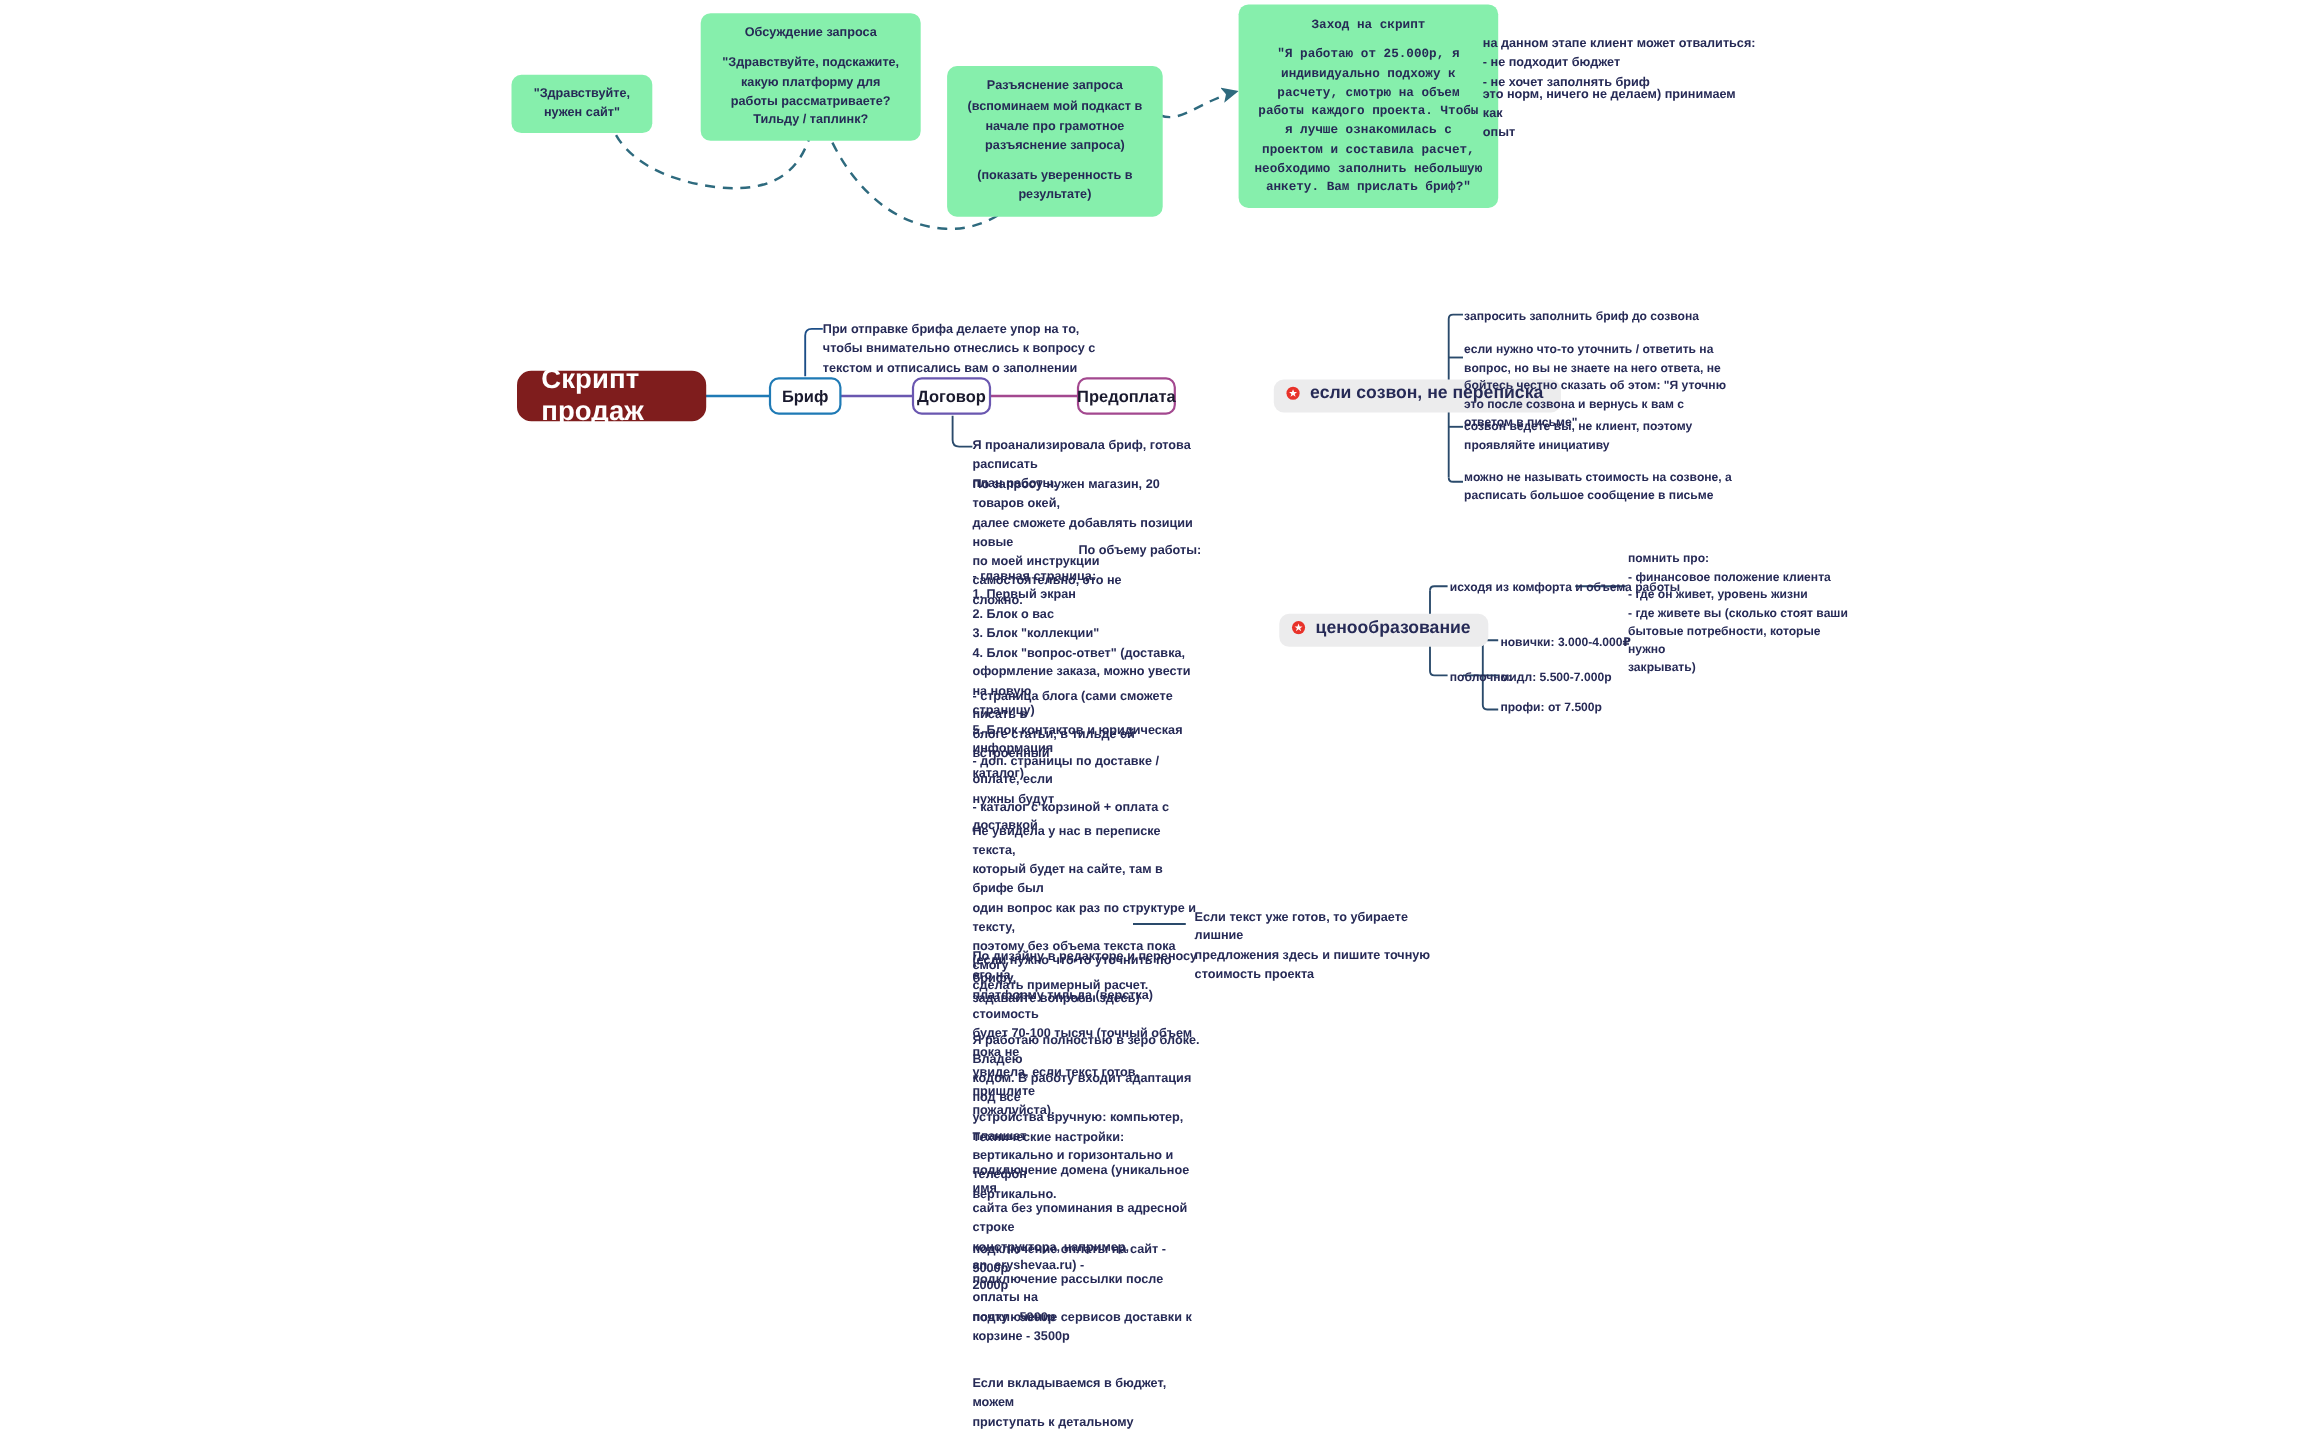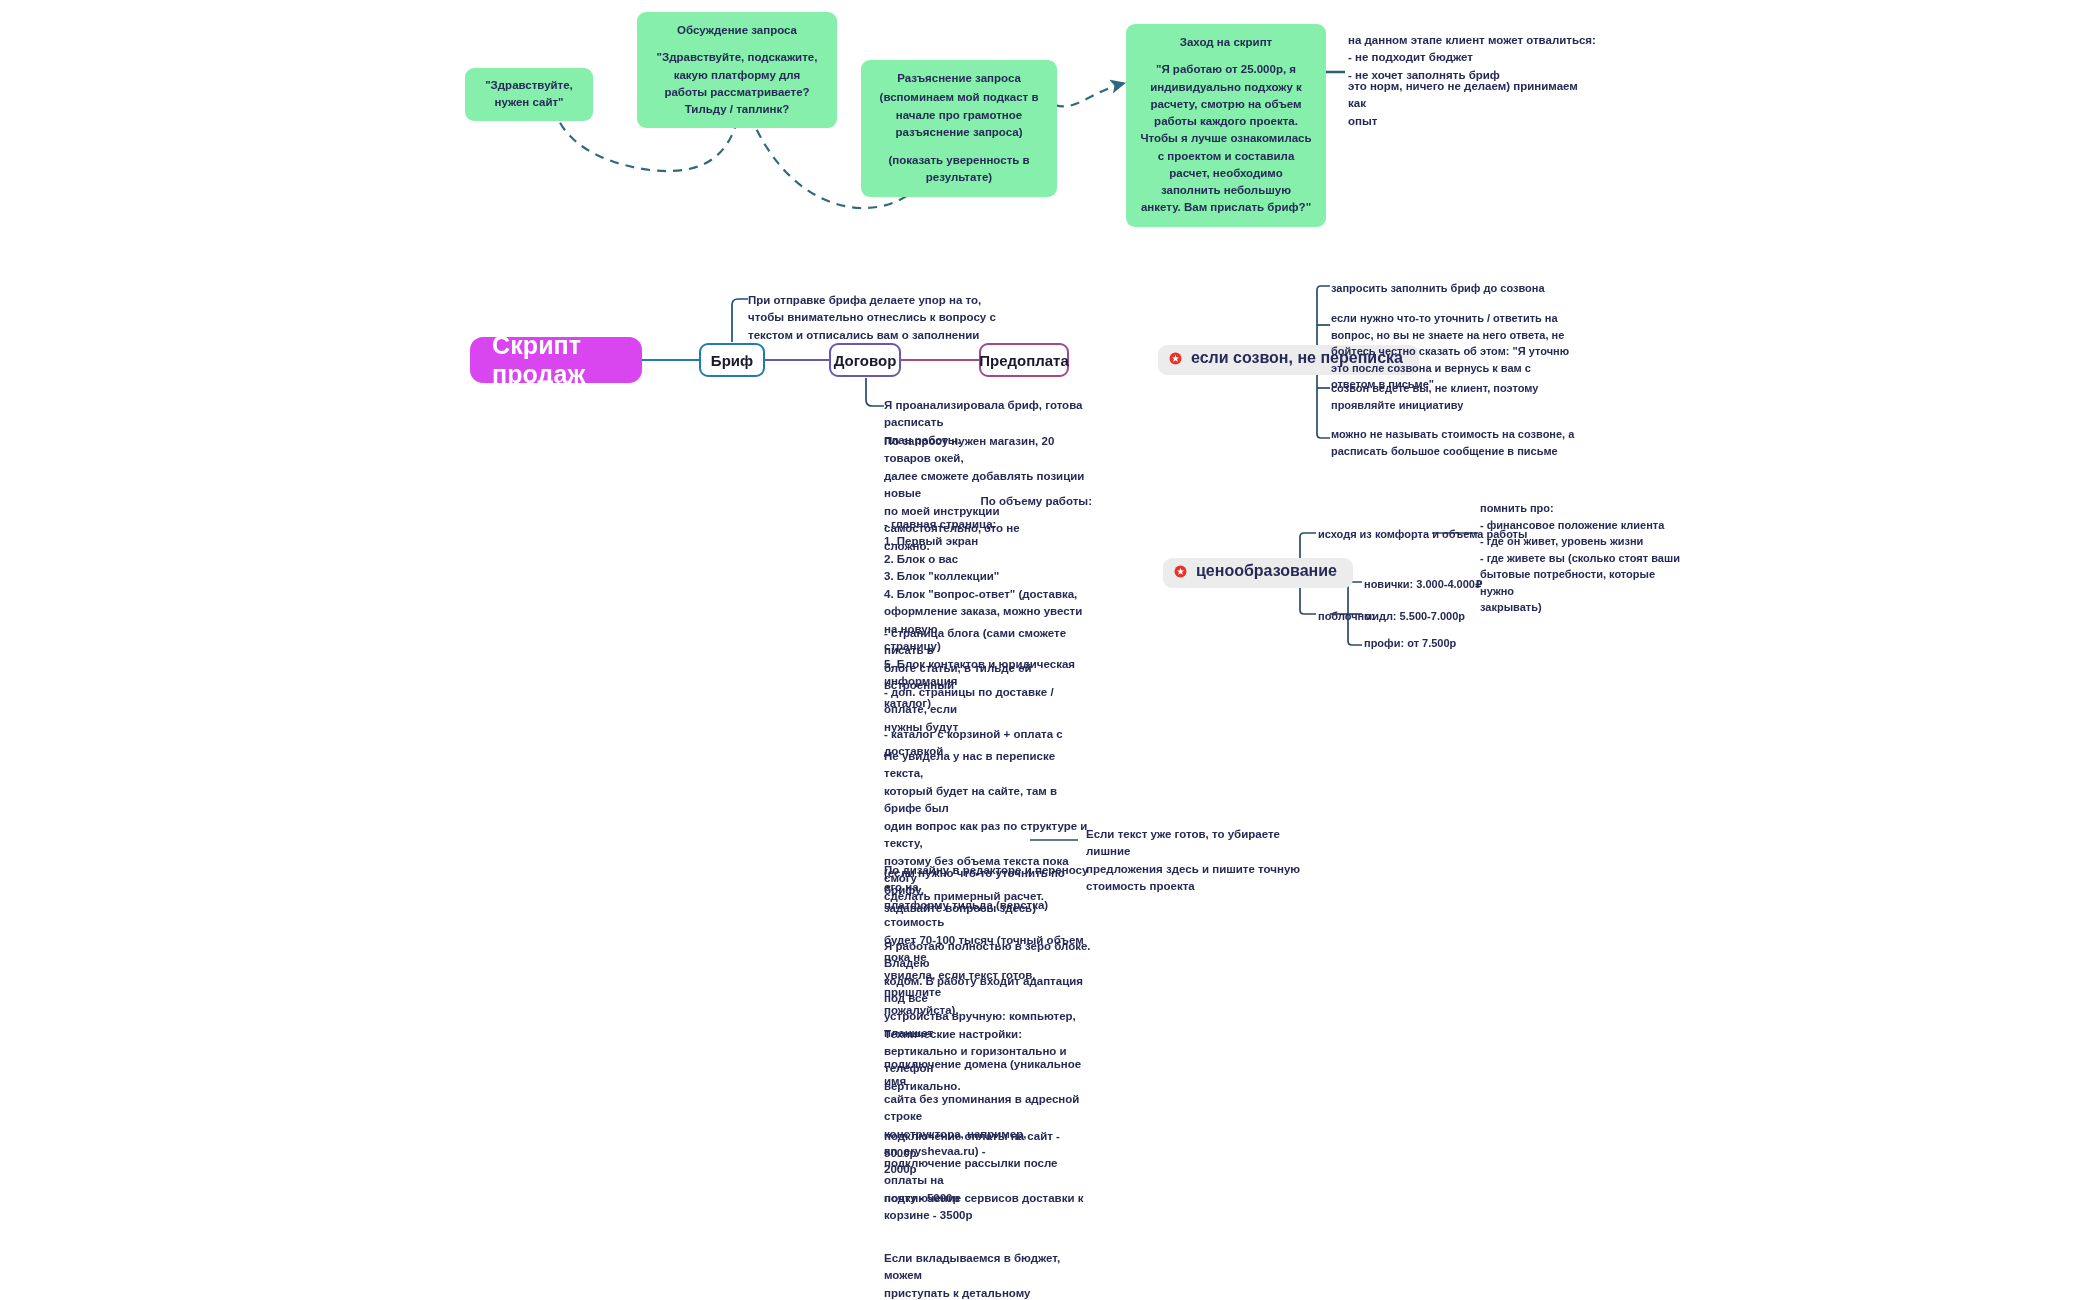--- a/index.html
+++ b/index.html
@@ -40,21 +40,21 @@
     line-height:1.52;
     font-weight:700;
     color:#262a56;
     white-space:pre-line;
     box-sizing:border-box;
   }
 
   
   .rootnode{
     position:absolute;
-    background:#d946ef;
+    background:#7f1d1d;
     color:#ffffff;
     border-radius:13px;
     font-size:25px;
     font-weight:700;
     display:flex;align-items:center;
     padding:0 22px;
     box-sizing:border-box;
     letter-spacing:.1px;
   }
   .chipnode{
@@ -163,21 +163,21 @@
 Тильду / таплинк?</span>
   </div>
 
   <div class="gbox" style="left:861px;top:60px;width:196px;">
     <span class="ghead" style="margin-bottom:2px;">Разъяснение запроса</span>
     <span class="gbody">(вспоминаем мой подкаст в начале про
 грамотное разъяснение запроса)</span>
     <span class="gsub">(показать уверенность в результате)</span>
   </div>
 
-  <div class="gbox" style="left:1126px;top:24px;width:200px;">
+  <div class="gbox" style="left:1126px;top:4px;width:236px;font-family:Liberation Mono, monospace;">
     <span class="ghead">Заход на скрипт</span>
     <span class="gbody">"Я работаю от 25.000р, я индивидуально
 подхожу к расчету, смотрю на объем
 работы каждого проекта. Чтобы я лучше
 ознакомилась с проектом и составила
 расчет, необходимо заполнить небольшую
 анкету. Вам прислать бриф?"</span>
   </div>
 
   <div class="txt" style="left:1348px;top:32px;width:250px;text-align:left;">на данном этапе клиент может отвалиться:

